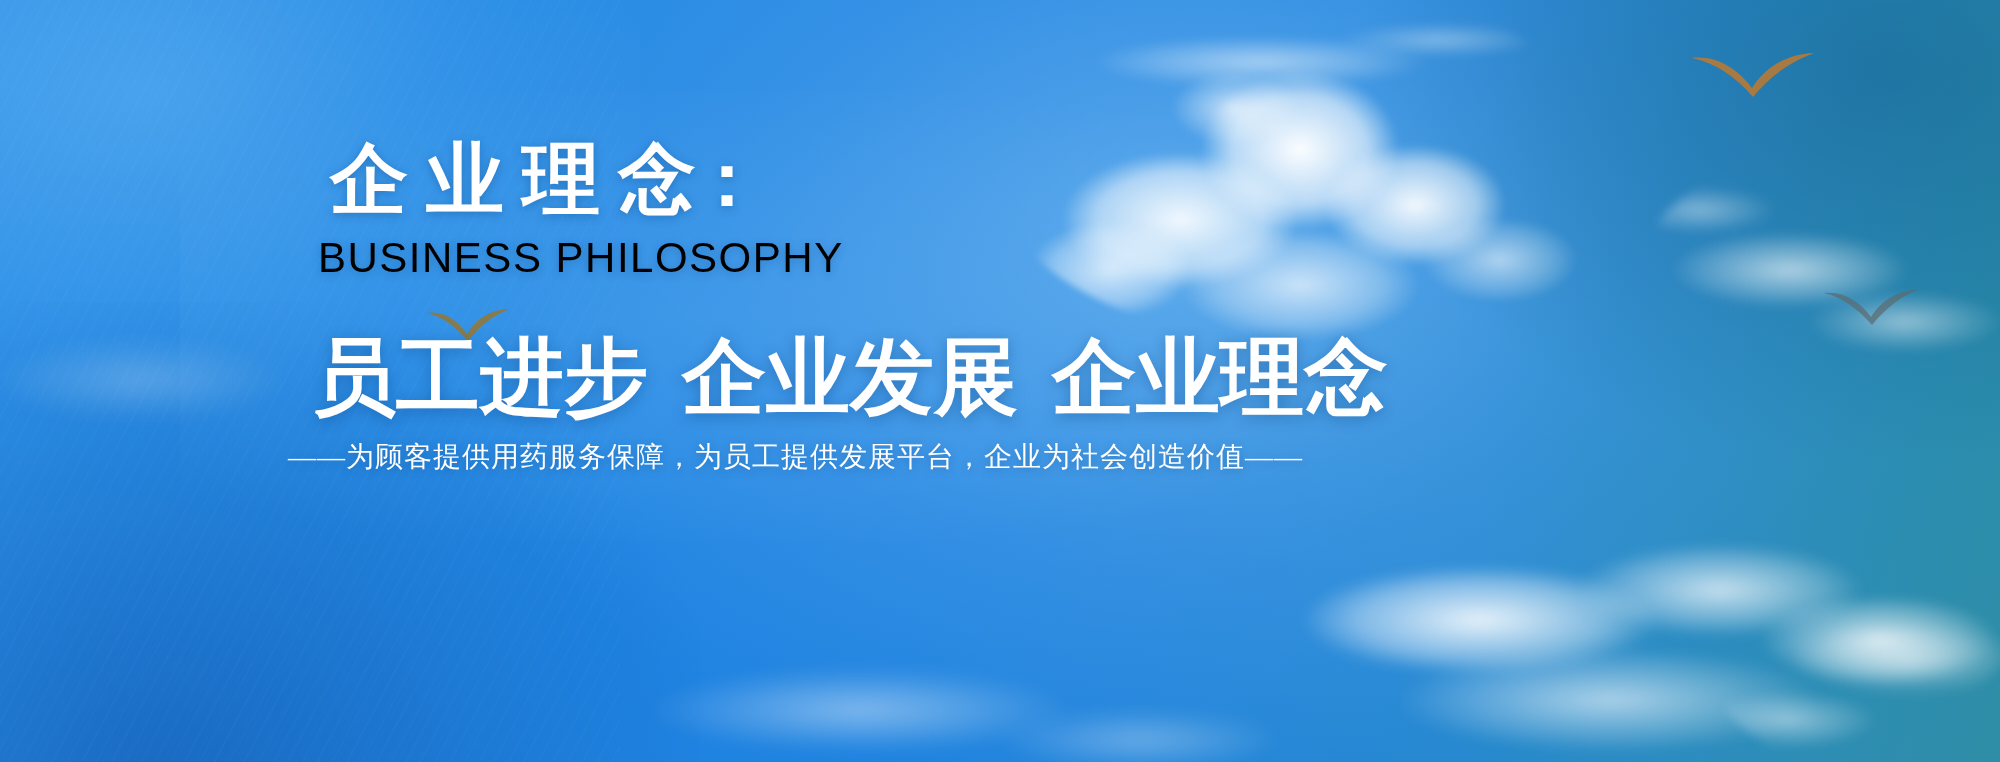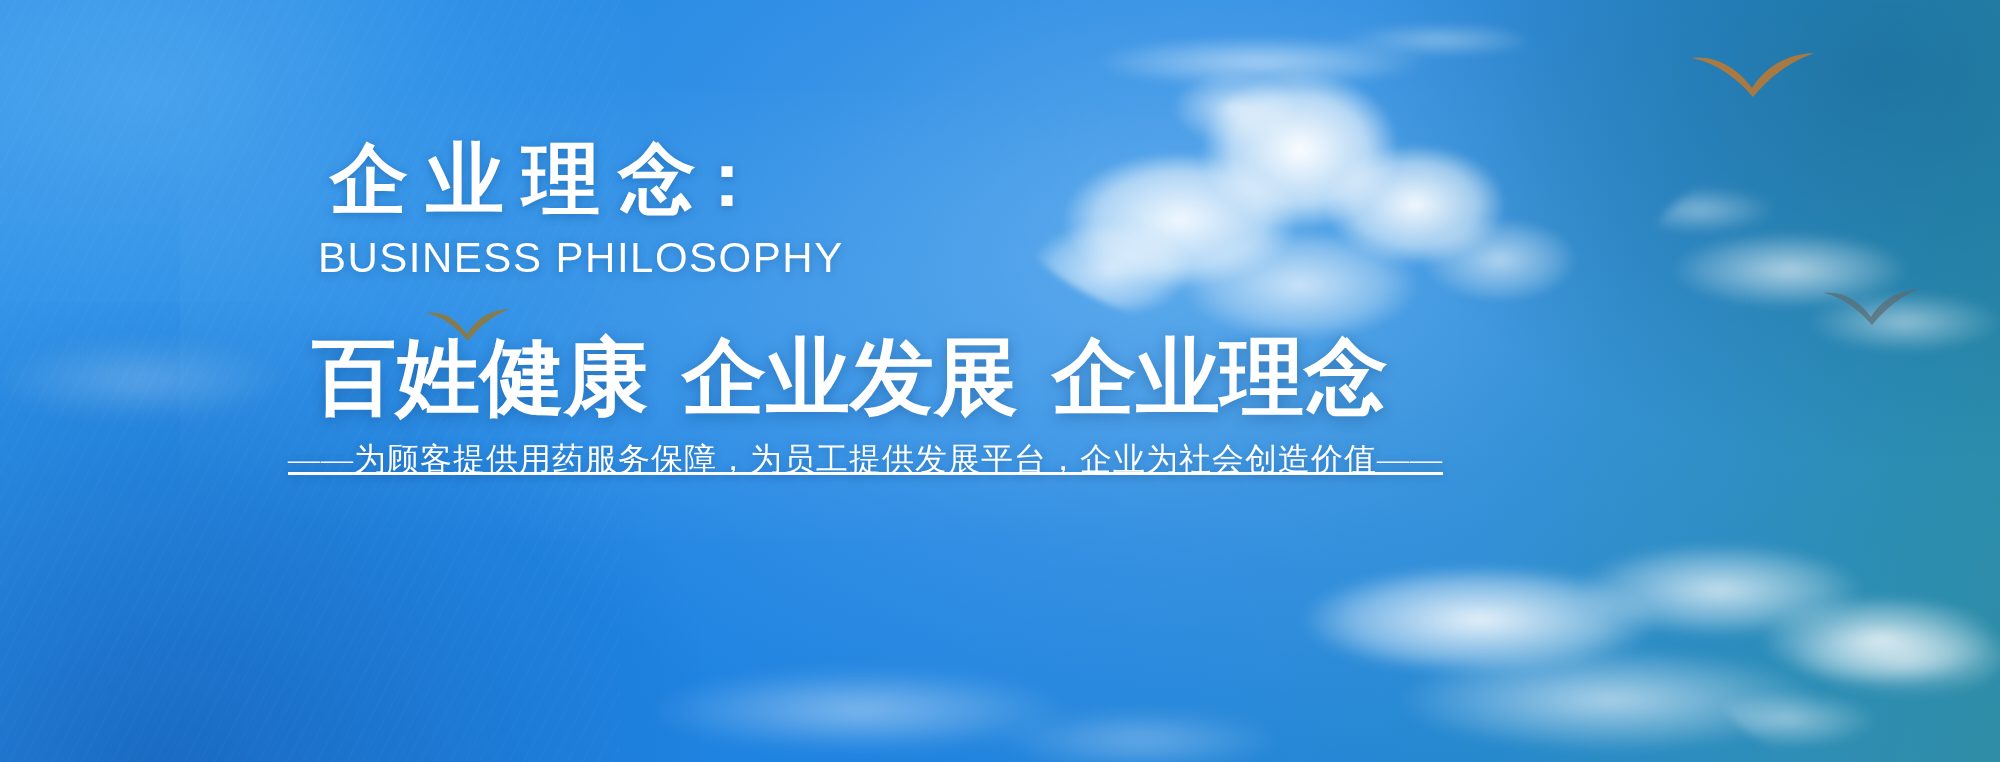--- a/index.html
+++ b/index.html
@@ -162,21 +162,21 @@
     line-height:1;
     white-space:nowrap;
     text-shadow:0 2px 10px rgba(10,60,120,0.35);
   }
 
   .headline-en {
     position:absolute;
     left:318px; top:237px;
     font-size:42px;
     font-weight:400;
-    color:#ffffff;
+    color:#000000;
     letter-spacing:1.5px;
     line-height:1;
     white-space:nowrap;
     text-shadow:0 2px 8px rgba(10,60,120,0.30);
   }
 
   .slogan {
     position:absolute;
     left:312px; top:330px;
     font-size:84px;
@@ -186,28 +186,27 @@
     white-space:nowrap;
     text-shadow:0 3px 14px rgba(10,60,120,0.38);
   }
   .slogan .gap { display:inline-block; width:34px; }
 
   .tagline {
     position:absolute;
     left:288px; top:438px;
     width:1010px;
     text-align:right;
-    font-size:32px;
+    font-size:28px;
     font-weight:400;
     color:#ffffff;
     letter-spacing:1px;
     white-space:nowrap;
     font-family:"Liberation Serif","DejaVu Serif",serif;
     text-shadow:0 2px 8px rgba(10,60,120,0.35);
-    text-decoration:underline;
   }
 
   
   .text-glow {
     position:absolute;
     left:180px; top:90px; width:1280px; height:450px;
     background:radial-gradient(ellipse at 42% 50%, rgba(120,190,245,0.20) 0%, rgba(120,190,245,0.07) 52%, rgba(120,190,245,0) 76%);
     pointer-events:none;
   }
 </style>
@@ -252,20 +251,20 @@
     </svg>
   </div>
 
   <div class="content">
 
     <div class="headline-cn">企业理念:</div>
 
     <div class="headline-en">BUSINESS PHILOSOPHY</div>
 
     <div class="slogan">
-      <span>百姓健康</span><span class="gap"></span><span>企业发展</span><span class="gap"></span><span>企业理念</span>
+      <span>员工进步</span><span class="gap"></span><span>企业发展</span><span class="gap"></span><span>企业理念</span>
     </div>
 
     <div class="tagline">——为顾客提供用药服务保障，为员工提供发展平台，企业为社会创造价值——</div>
 
   </div>
 
 </div>
 
 </body></html>

